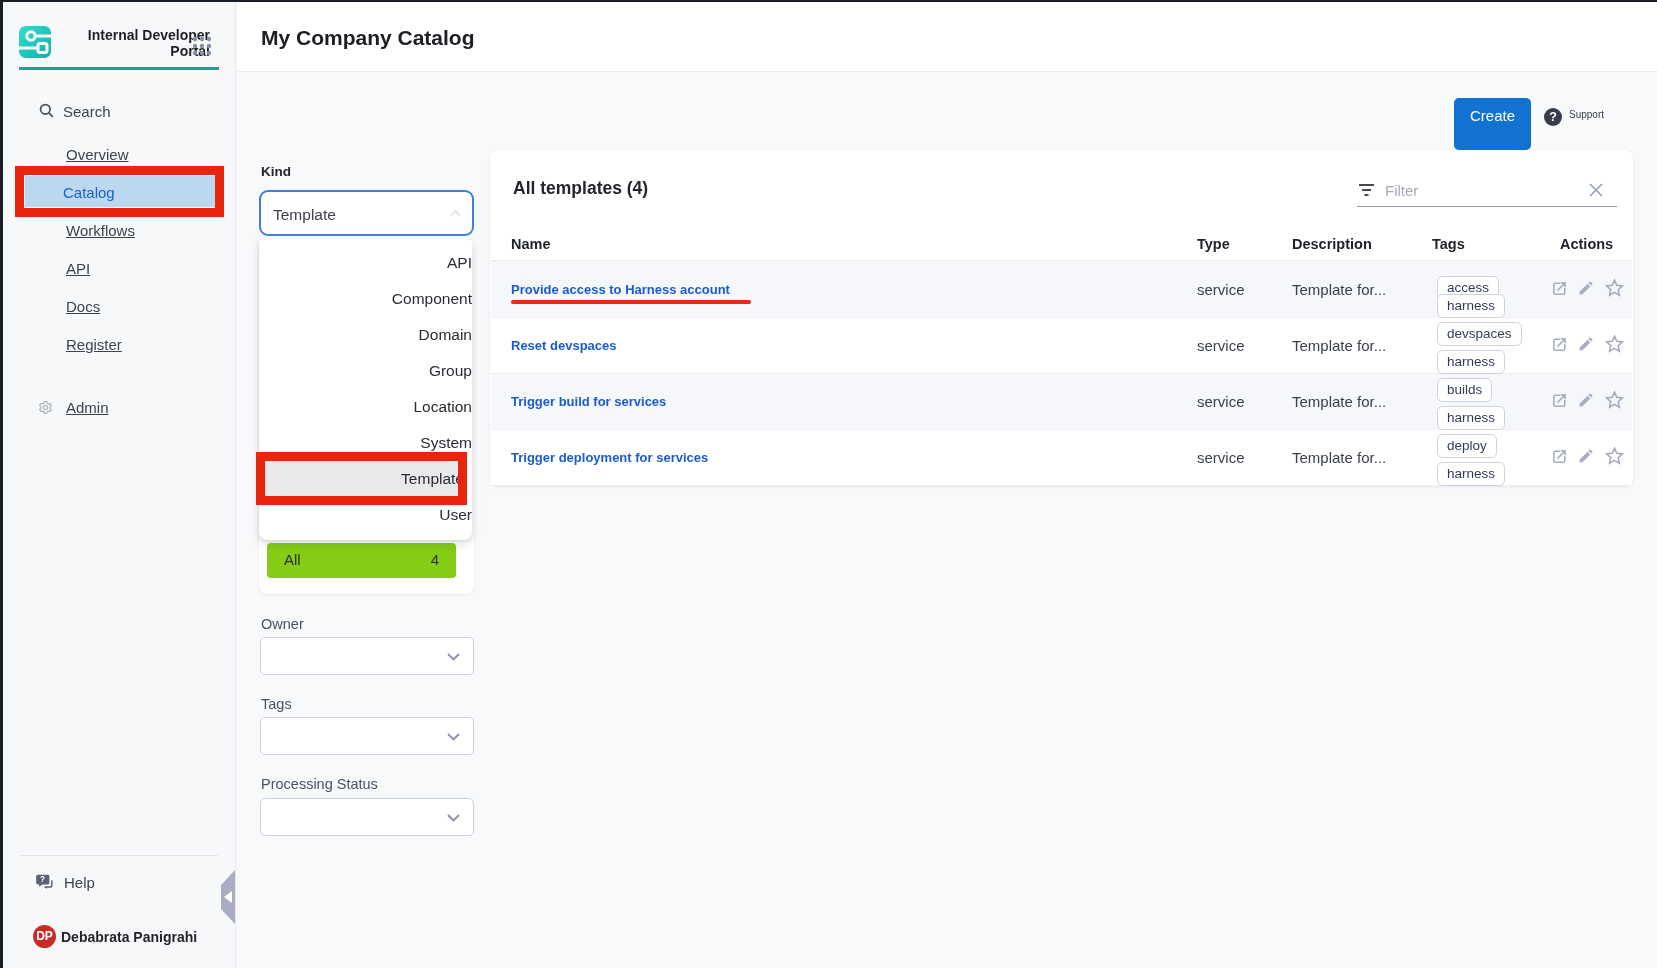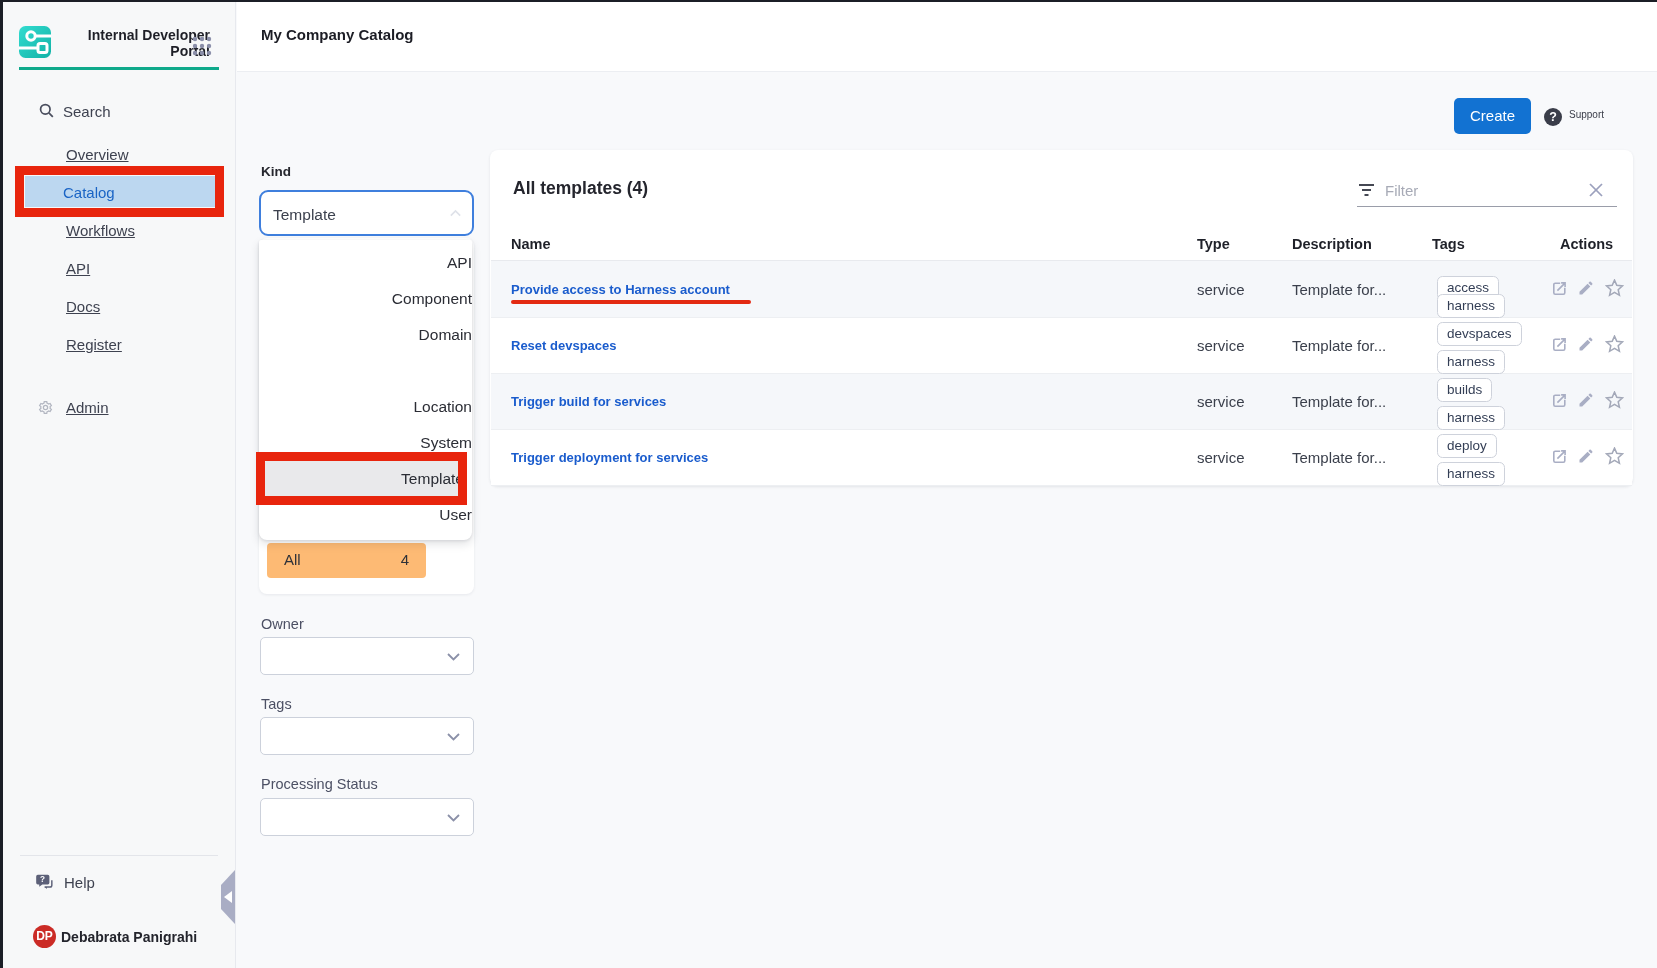--- a/index.html
+++ b/index.html
@@ -29,33 +29,33 @@
   .sdiv { left:20px; top:855px; width:198px; height:1px; background:#e3e5ea; }
   .help-ic { left:36px; top:873px; }
   .help-tx { left:64px; top:874px; }
   .collapse { left:221px; top:870px; width:14px; height:54px; background:#a9adc4; clip-path:polygon(100% 0, 0 28%, 0 72%, 100% 100%); }
   .collapse-arrow { left:224px; top:891px; width:0; height:0; border-top:6px solid transparent; border-bottom:6px solid transparent; border-right:8px solid #ffffff; }
   .avatar { left:33px; top:925px; width:23px; height:23px; border-radius:50%; background:#cb2b26; color:#fff; font-size:12px; font-weight:bold; text-align:center; line-height:23px; }
   .uname { left:61px; top:929px; font-size:14px; font-weight:bold; color:#23242c; }
 
   
   .tophdr { left:237px; top:2px; width:1420px; height:70px; background:#fff; border-bottom:1px solid #eceef2; }
-  .h1 { left:261px; top:26px; font-size:15px; font-weight:bold; color:#1c1d25; }
-
-  
-  .btn-create { left:1454px; top:98px; width:77px; height:36px; background:#1272d2; border-radius:5px; color:#fff; font-size:15px; text-align:center; line-height:36px; }
+  .h1 { left:261px; top:26px; font-size:21px; font-weight:bold; color:#1c1d25; }
+
+  
+  .btn-create { left:1454px; top:98px; width:77px; height:52px; background:#1272d2; border-radius:5px; color:#fff; font-size:15px; text-align:center; line-height:36px; }
   .sup-circ { left:1544px; top:108px; width:18px; height:18px; border-radius:50%; background:#3a3d49; color:#fff; font-size:12.5px; font-weight:bold; text-align:center; line-height:18px; }
   .sup-tx { left:1569px; top:109px; font-size:10px; color:#3b3e4a; }
 
   
   .lbl-kind { left:261px; top:164px; font-size:13.5px; font-weight:bold; color:#26272e; }
   .sel-kind { left:259px; top:190px; width:215px; height:46px; background:#fff; border:2px solid #3f7fdd; border-radius:9px; }
   .sel-kind-tx { left:273px; top:206px; font-size:15.5px; color:#3c414e; }
   .filter-card { left:259px; top:238px; width:215px; height:356px; background:#fff; border-radius:8px; box-shadow:0 1px 3px rgba(30,40,60,.08); }
-  .all-row { left:267px; top:543px; width:159px; height:35px; background:#fdba74; border-radius:4px; font-size:15px; color:#2e3138; }
+  .all-row { left:267px; top:543px; width:189px; height:35px; background:#84cc16; border-radius:4px; font-size:15px; color:#2e3138; }
   .menu { left:259px; top:240px; width:213px; height:300px; background:#fff; border-radius:2px 2px 8px 8px; box-shadow:0 4px 10px rgba(25,30,45,.13), 0 1px 3px rgba(25,30,45,.10); }
   .mi { position:absolute; left:0; width:213px; height:36px; line-height:36px; padding-left:16px; font-size:15.5px; color:#2b2d35; }
   .mi-tpl-bg { background:#e9e9eb; left:5px !important; width:200px !important; padding-left:11px !important; border-radius:3px; }
   .tpl-red { left:256px; top:452px; width:211px; height:53px; border:9px solid #e8250d; }
 
   .flabel { font-size:14.5px; color:#4c5064; }
   .fbox { width:214px; height:38px; background:#fff; border:1px solid #ccd1db; border-radius:5px; }
 
   
   .card { left:490px; top:150px; width:1143px; height:336px; background:#fff; border-radius:8px; box-shadow:0 1px 3px rgba(30,40,60,.10); }
@@ -170,20 +170,21 @@
     <svg style="position:absolute;right:11px;top:17px;" width="11" height="8" viewBox="0 0 13 8" fill="none" stroke="#dfe2e9" stroke-width="2">
       <path d="M1 7 L6.5 1.5 L12 7"></path>
     </svg>
   </div>
   <div class="abs sel-kind-tx">Template</div>
 
   <div class="abs menu">
     <div class="mi" style="top:5px;">API</div>
     <div class="mi" style="top:41px;">Component</div>
     <div class="mi" style="top:77px;">Domain</div>
+    <div class="mi" style="top:113px;">Group</div>
     <div class="mi" style="top:149px;">Location</div>
     <div class="mi" style="top:185px;">System</div>
     <div class="mi mi-tpl-bg" style="top:221px;">Template</div>
     <div class="mi" style="top:257px;">User</div>
   </div>
   <div class="abs tpl-red"></div>
 
   <div class="abs flabel" style="left:261px; top:616px;">Owner</div>
   <div class="abs fbox" style="left:260px; top:637px;">
     <svg style="position:absolute;right:13px;top:15px;" width="13" height="8" viewBox="0 0 13 8" fill="none" stroke="#8b90a8" stroke-width="1.8">

